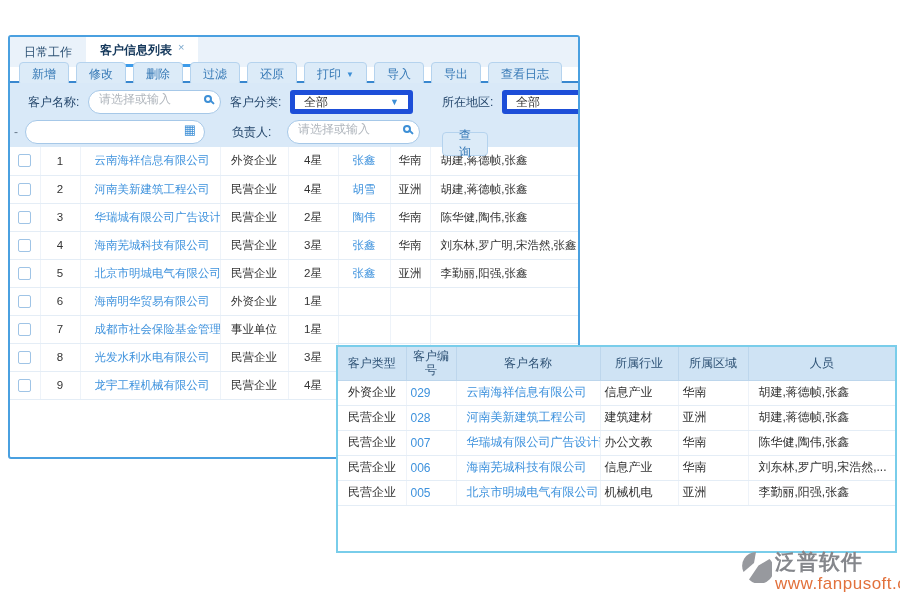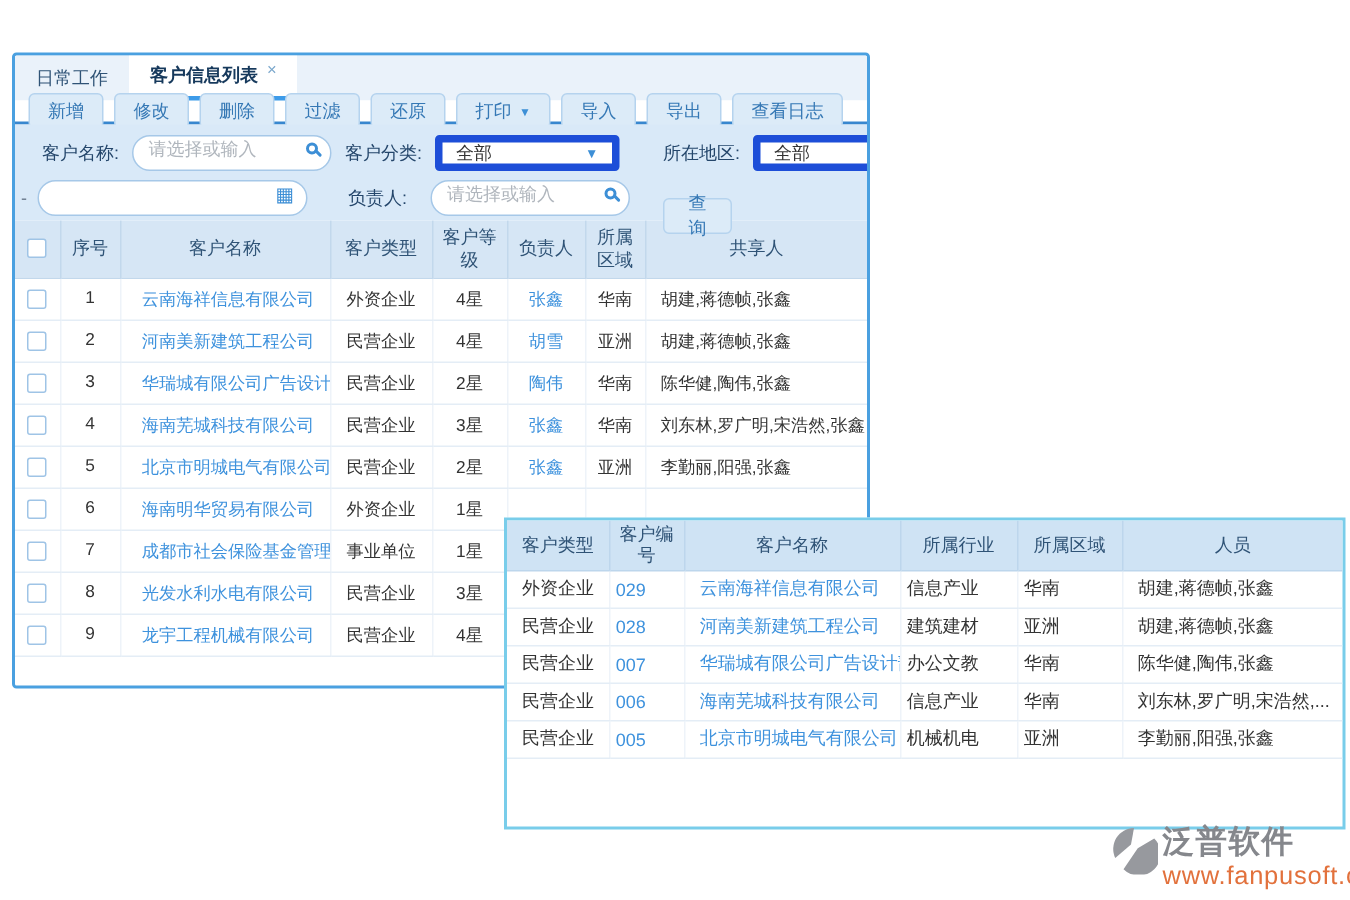--- a/index.html
+++ b/index.html
@@ -161,32 +161,20 @@
         <col style="width:30px">
         <col style="width:40px">
         <col style="width:140px">
         <col style="width:68px">
         <col style="width:50px">
         <col style="width:52px">
         <col style="width:40px">
         <col style="width:148px">
       </colgroup>
     <tbody>
-        <tr>
-      <th>
-            <div class="checkbox"></div>
-          </th>
-      <th>序号</th>
-      <th>客户名称</th>
-      <th>客户类型</th>
-      <th>客户等级</th>
-      <th>负责人</th>
-      <th>所属区域</th>
-      <th>共享人</th>
-    </tr>
     <tr>
       <td>
             <div class="checkbox"></div>
           </td>
       <td>1</td>
       <td class="name-cell"><a class="link">云南海祥信息有限公司</a></td>
       <td>外资企业</td>
       <td>4星</td>
       <td><a class="link">张鑫</a></td>
       <td>华南</td>

